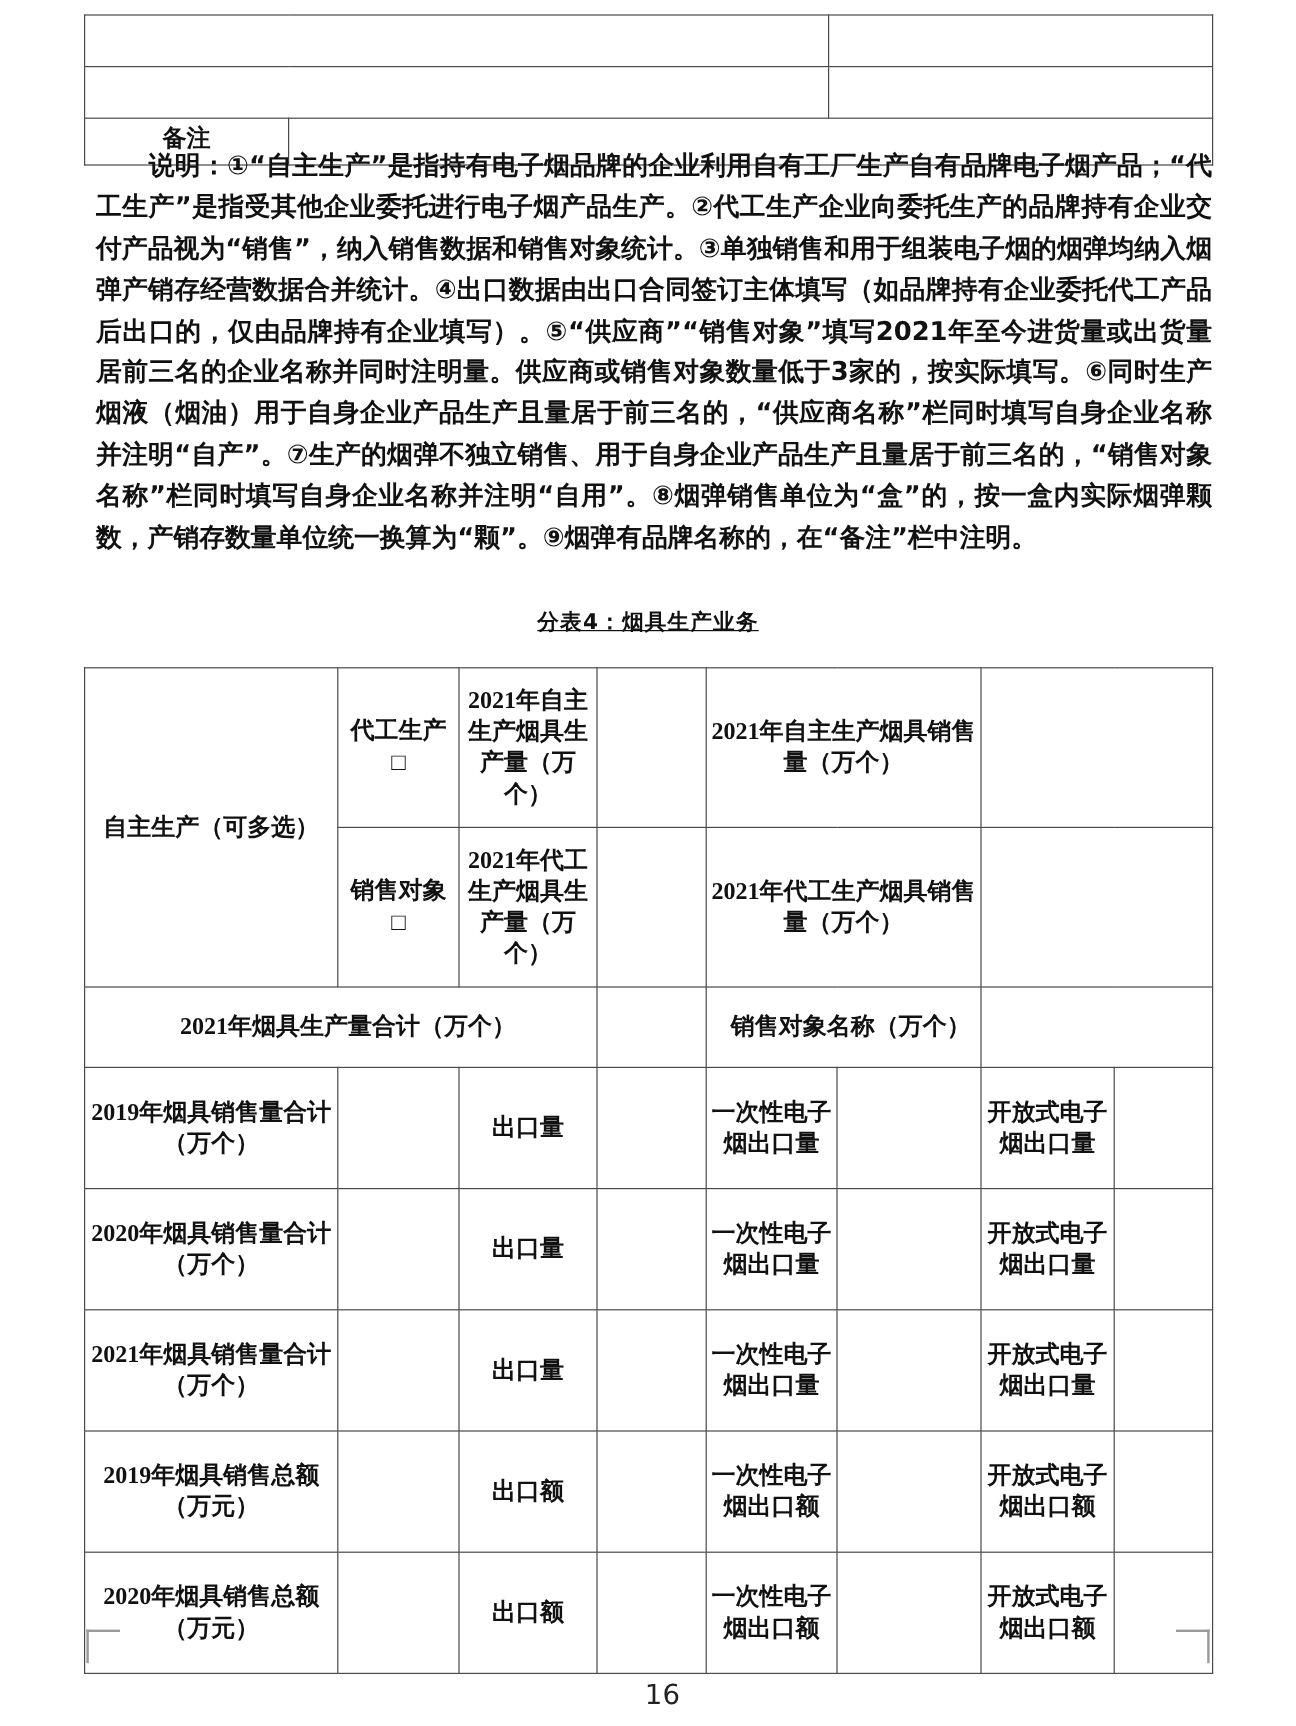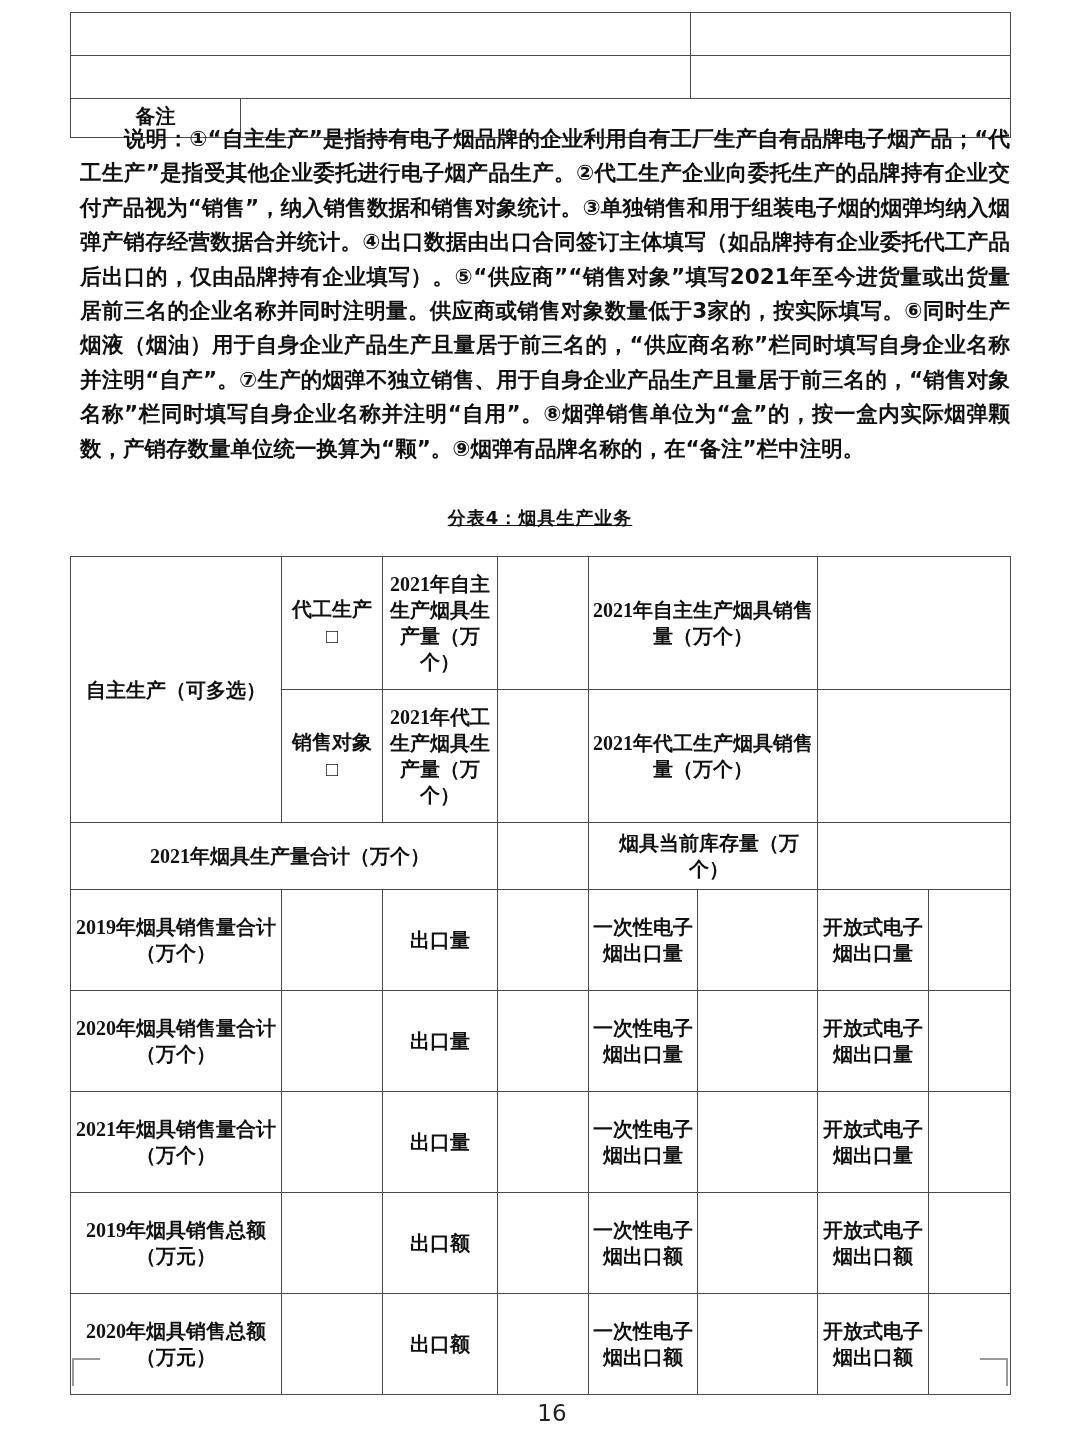--- a/index.html
+++ b/index.html
@@ -215,21 +215,21 @@
           </td>
           <td class="cell-pad">2021年代工生产烟具生产量（万个）</td>
           <td class="blank"></td>
           <td class="cell-pad" colspan="2">2021年代工生产烟具销售量（万个）</td>
           <td class="blank" colspan="2"></td>
         </tr>
 
         <tr class="r-total">
           <td class="cell-pad" colspan="3">2021年烟具生产量合计（万个）</td>
           <td class="blank"></td>
-          <td class="cell-pad" colspan="2">烟具当前库存量（万个）</td>
+          <td class="cell-pad" colspan="2">销售对象名称（万个）</td>
           <td class="blank" colspan="2"></td>
         </tr>
 
         <tr class="r-data">
           <td class="cell-pad">2019年烟具销售量合计（万个）</td>
           <td class="blank"></td>
           <td class="cell-pad">出口量</td>
           <td class="blank"></td>
           <td class="cell-pad">一次性电子烟出口量</td>
           <td class="blank"></td>

